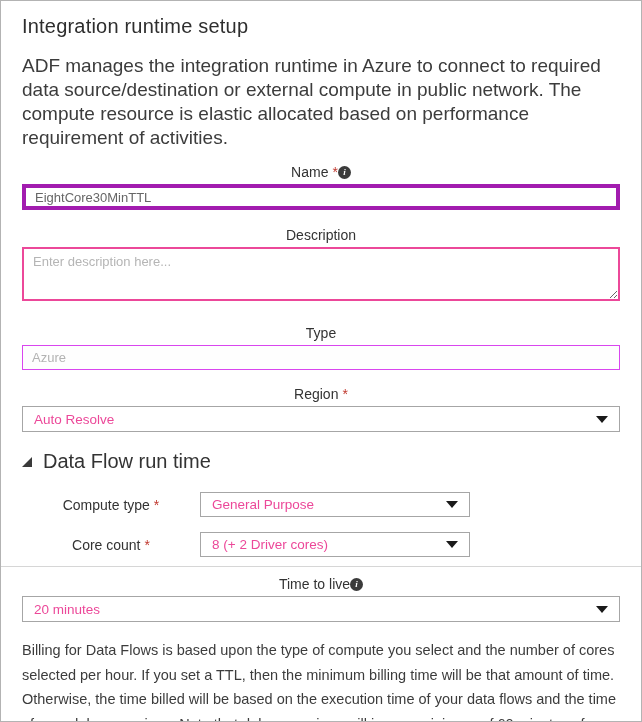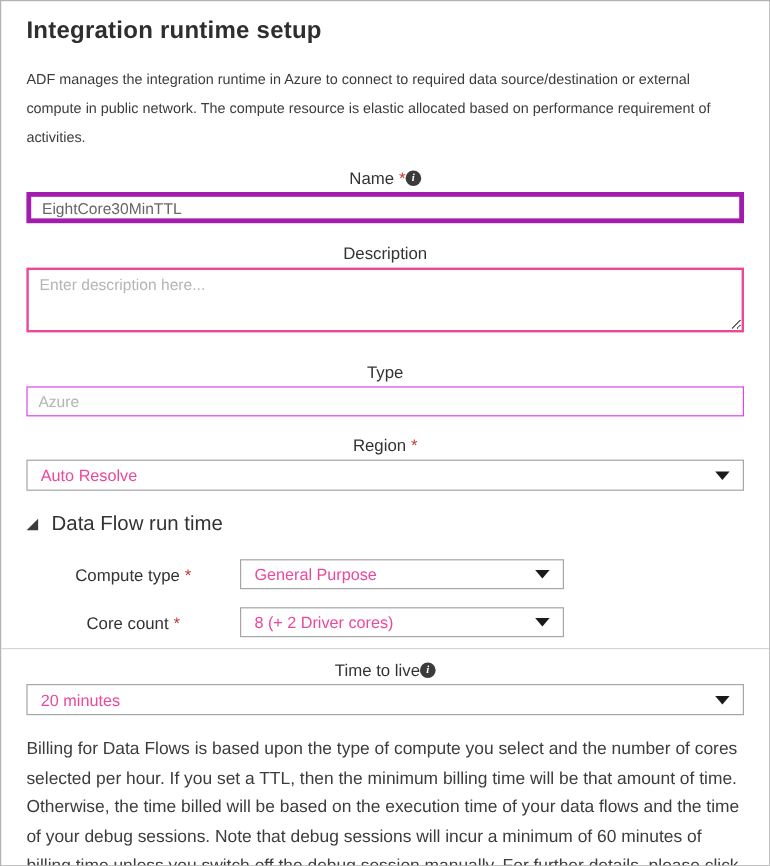--- a/index.html
+++ b/index.html
@@ -9,29 +9,29 @@
   .dialog {
     width: 642px; height: 722px;
     border: 1px solid #b3b3b3;
     background: #fff;
     padding: 12px 21px 0 21px;
     overflow: hidden;
   }
 
   .title {
     font-size: 20px;
-    font-weight: 700;
+    font-weight: 400;
     color: #2e2e2e;
     letter-spacing: 0.2px;
     margin-top: 2px;
   }
 
   .intro {
     margin-top: 16px;
-    font-size: 12px;
+    font-size: 19px;
     line-height: 24px;
     color: #3c3c3c;
   }
 
   .label-row {
     display: flex;
     justify-content: center;
     align-items: center;
     font-size: 14px;
     color: #333;
@@ -112,21 +112,21 @@
     border-left: 6px solid transparent;
     border-right: 6px solid transparent;
     border-top: 7px solid #1a1a1a;
   }
 
   .section-header {
     margin-top: 18px;
     display: flex;
     align-items: center;
     gap: 11px;
-    font-size: 17px;
+    font-size: 20px;
     color: #333;
   }
   .expander-triangle { display: inline-flex; }
   .expander-triangle svg { display: block; }
 
   .inline-field {
     margin-top: 15px;
     display: flex;
     align-items: center;
   }

